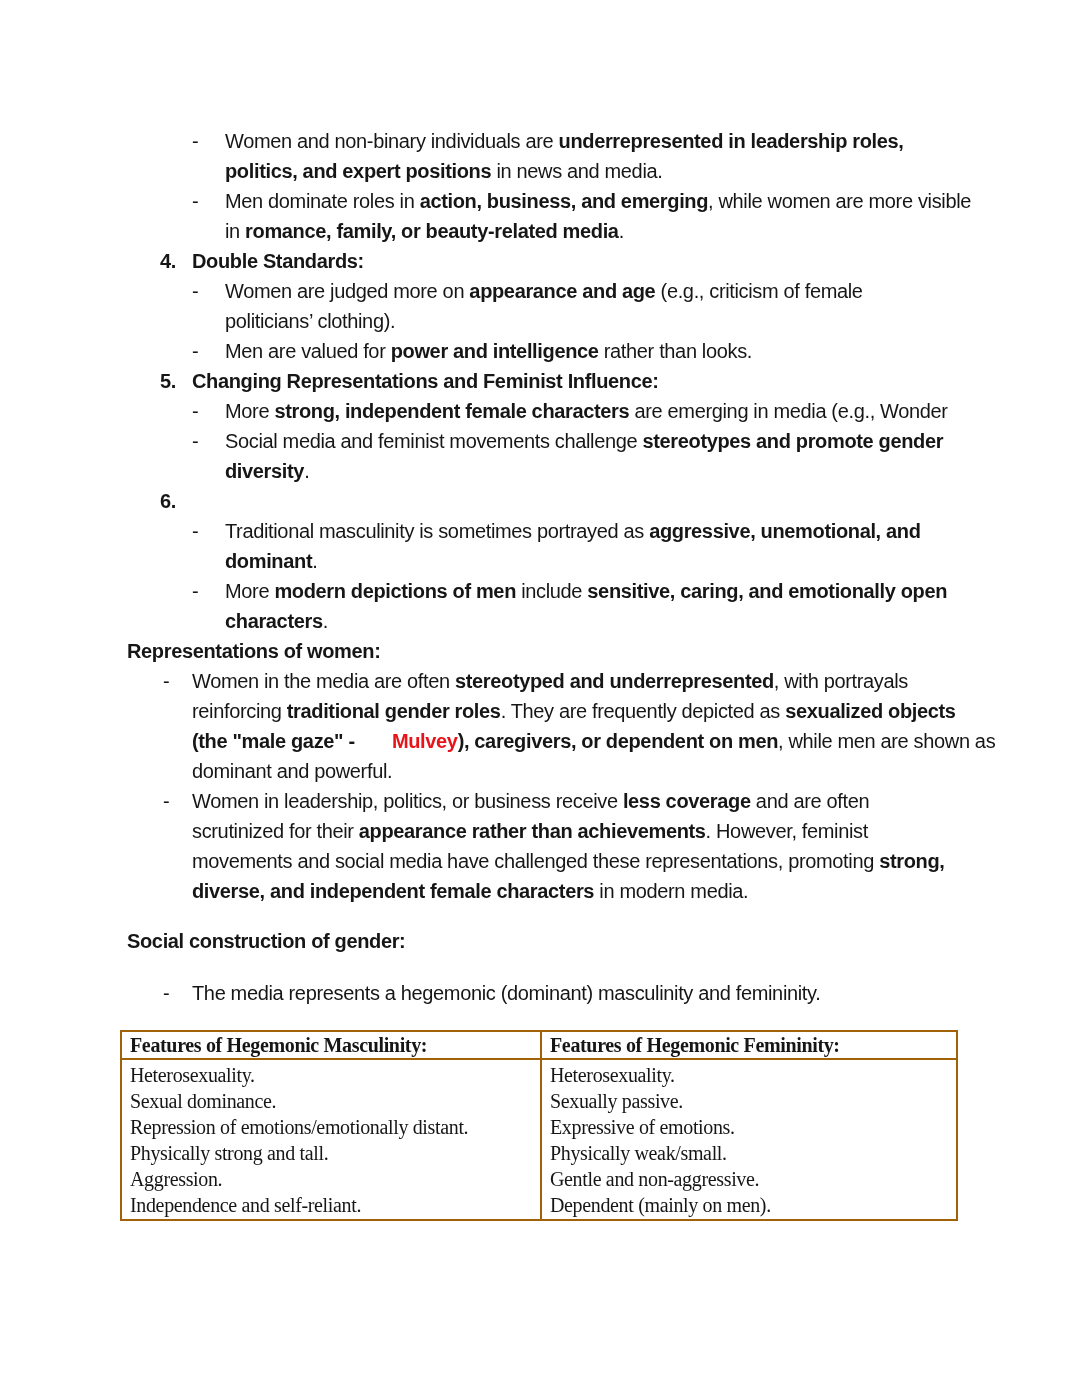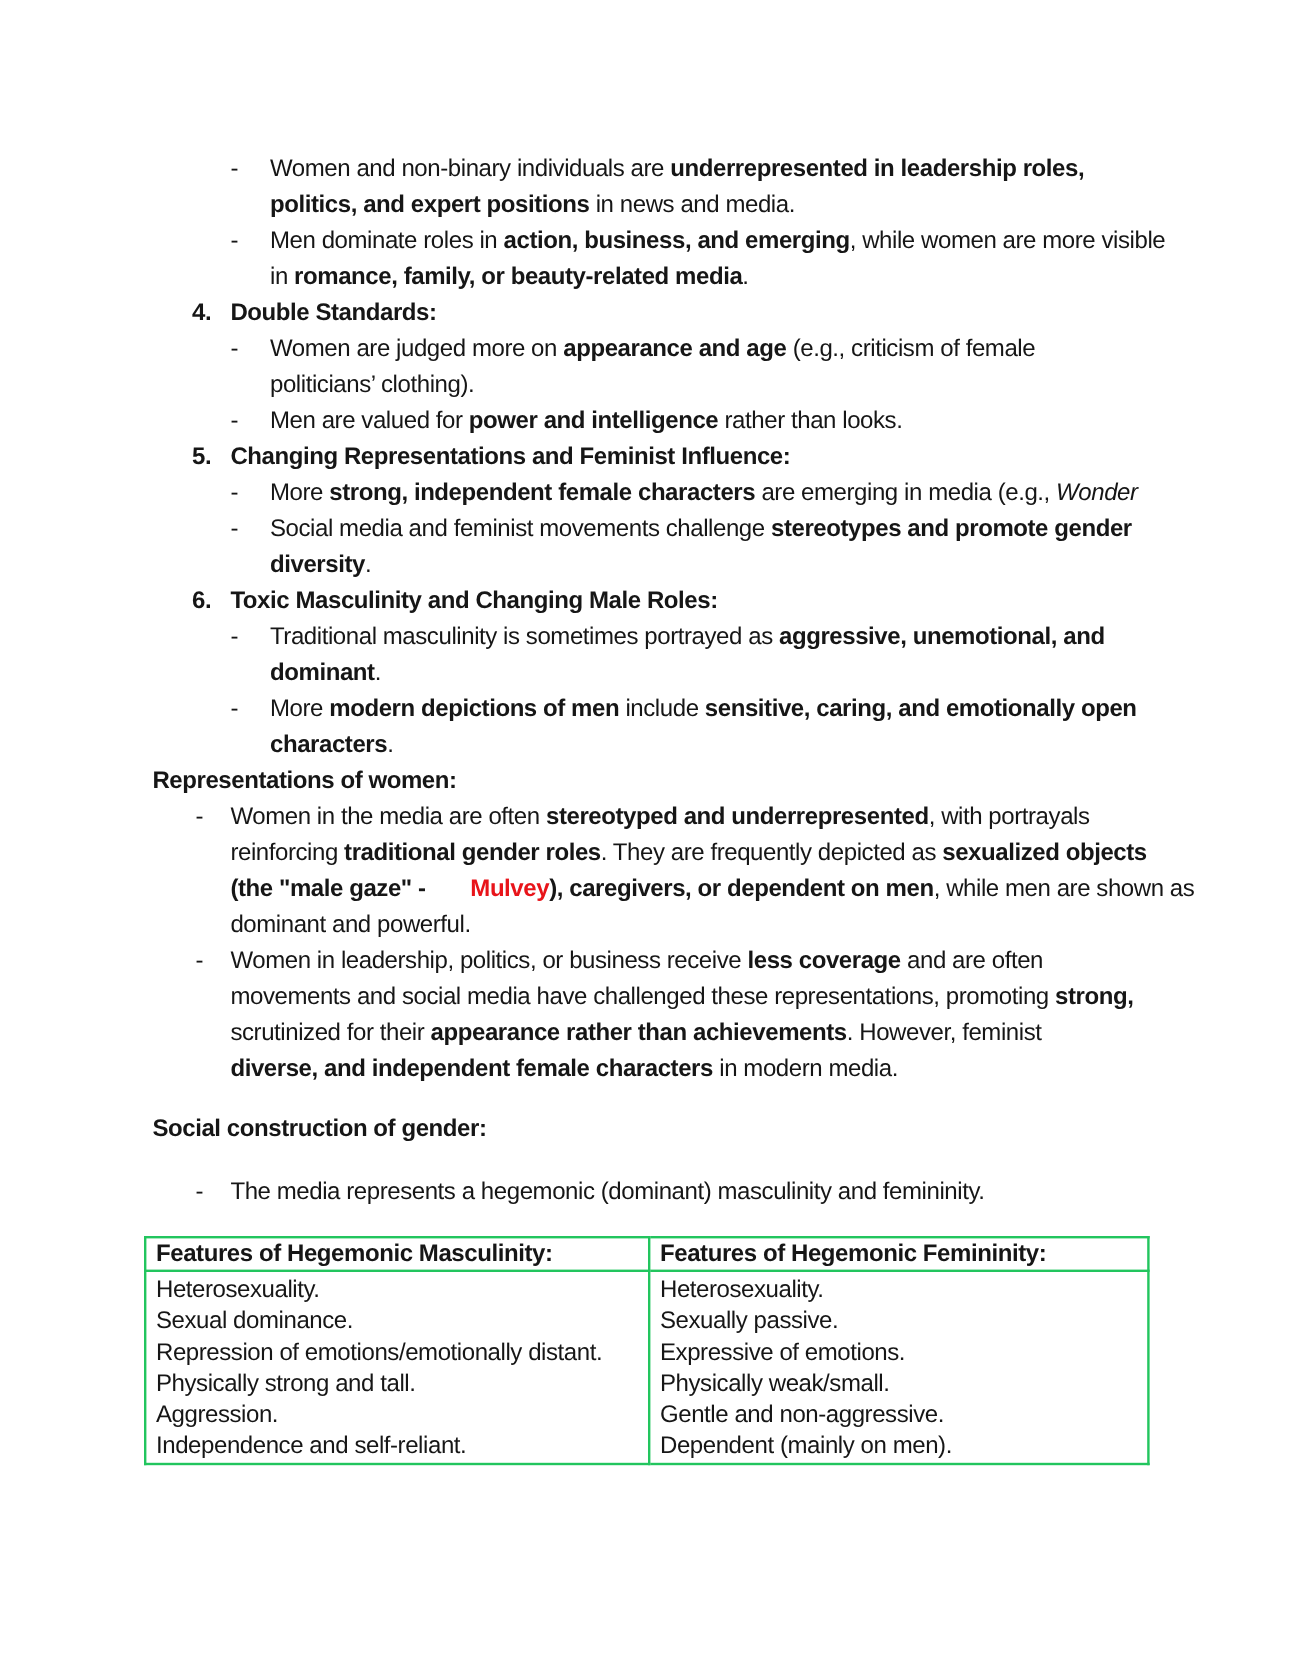--- a/index.html
+++ b/index.html
@@ -9,60 +9,60 @@
   .line{position:relative;height:30px;line-height:30px;white-space:nowrap;}
   .line .marker{position:absolute;top:0;}
   .bullet2{padding-left:98px;}
   .bullet2 .marker{left:65px;}
   .bullet1{padding-left:65px;}
   .bullet1 .marker{left:36px;}
   .numbered{padding-left:65px;}
   .numbered .marker{left:33px;font-weight:700;}
   .heading{padding-left:0;}
   .run.b{font-weight:700;}
-  .run.i{font-style:italic;margin-top:36px;}
+  .run.i{margin-top:36px;}
   .run.br{font-weight:700;color:var(--red,#e8141a);margin-left:32px;}
   .gap{width:100%;}
   table.ftable{border-collapse:collapse;table-layout:fixed;width:836px;margin-left:-7px;}
   table.ftable col.c1{width:420px;}
   table.ftable col.c2{width:416px;}
-  table.ftable th,table.ftable td{border:2px solid #22c55e;vertical-align:top;}
+  table.ftable th,table.ftable td{border:2px solid #a16207;vertical-align:top;font-family:Liberation Serif, serif;}
   table.ftable th{text-align:left;font-weight:700;height:26px;line-height:26px;padding:0 0 0 8px;white-space:nowrap;}
   table.ftable td{padding:2px 16px 1px 8px;}
   .cellline{height:26px;line-height:26px;white-space:nowrap;}
 </style>
 </head>
 <body style="--ink: #161616; --red: #e8141a;">
 
 <div id="doc">
     <div class="line bullet2"><span class="marker">-</span><span class="run ">Women and non-binary individuals are </span><span class="run b">underrepresented in leadership roles,</span></div>
     <div class="line bullet2 cont"><span class="run b">politics, and expert positions</span><span class="run "> in news and media.</span></div>
     <div class="line bullet2"><span class="marker">-</span><span class="run ">Men dominate roles in </span><span class="run b">action, business, and emerging</span><span class="run ">, while women are more visible</span></div>
     <div class="line bullet2 cont"><span class="run ">in </span><span class="run b">romance, family, or beauty-related media</span><span class="run ">.</span></div>
     <div class="line numbered"><span class="marker">4.</span><span class="run b">Double Standards:</span></div>
     <div class="line bullet2"><span class="marker">-</span><span class="run ">Women are judged more on </span><span class="run b">appearance and age</span><span class="run "> (e.g., criticism of female</span></div>
     <div class="line bullet2 cont"><span class="run ">politicians’ clothing).</span></div>
     <div class="line bullet2"><span class="marker">-</span><span class="run ">Men are valued for </span><span class="run b">power and intelligence</span><span class="run "> rather than looks.</span></div>
     <div class="line numbered"><span class="marker">5.</span><span class="run b">Changing Representations and Feminist Influence:</span></div>
     <div class="line bullet2"><span class="marker">-</span><span class="run ">More </span><span class="run b">strong, independent female characters</span><span class="run "> are emerging in media (e.g., </span><span class="run i">Wonder</span></div>
     <div class="line bullet2"><span class="marker">-</span><span class="run ">Social media and feminist movements challenge </span><span class="run b">stereotypes and promote gender</span></div>
     <div class="line bullet2 cont"><span class="run b">diversity</span><span class="run ">.</span></div>
-    <div class="line numbered"><span class="marker">6.</span><span class="run b">Toxic Masculinity and Changing Male Roles:</span></div>
+    <div class="line numbered"><span class="marker">6.</span></div>
     <div class="line bullet2"><span class="marker">-</span><span class="run ">Traditional masculinity is sometimes portrayed as </span><span class="run b">aggressive, unemotional, and</span></div>
     <div class="line bullet2 cont"><span class="run b">dominant</span><span class="run ">.</span></div>
     <div class="line bullet2"><span class="marker">-</span><span class="run ">More </span><span class="run b">modern depictions of men</span><span class="run "> include </span><span class="run b">sensitive, caring, and emotionally open</span></div>
     <div class="line bullet2 cont"><span class="run b">characters</span><span class="run ">.</span></div>
     <div class="line heading"><span class="run b">Representations of women:</span></div>
     <div class="line bullet1"><span class="marker">-</span><span class="run ">Women in the media are often </span><span class="run b">stereotyped and underrepresented</span><span class="run ">, with portrayals</span></div>
     <div class="line bullet1 cont"><span class="run ">reinforcing </span><span class="run b">traditional gender roles</span><span class="run ">. They are frequently depicted as </span><span class="run b">sexualized objects</span></div>
     <div class="line bullet1 cont"><span class="run b">(the "male gaze" - </span><span class="run br">Mulvey</span><span class="run b">), caregivers, or dependent on men</span><span class="run ">, while men are shown as</span></div>
     <div class="line bullet1 cont"><span class="run ">dominant and powerful.</span></div>
     <div class="line bullet1"><span class="marker">-</span><span class="run ">Women in leadership, politics, or business receive </span><span class="run b">less coverage</span><span class="run "> and are often</span></div>
+    <div class="line bullet1 cont"><span class="run ">scrutinized for their </span><span class="run b">appearance rather than achievements</span><span class="run ">. However, feminist</span></div>
     <div class="line bullet1 cont"><span class="run ">movements and social media have challenged these representations, promoting </span><span class="run b">strong,</span></div>
-    <div class="line bullet1 cont"><span class="run ">scrutinized for their </span><span class="run b">appearance rather than achievements</span><span class="run ">. However, feminist</span></div>
     <div class="line bullet1 cont"><span class="run b">diverse, and independent female characters</span><span class="run "> in modern media.</span></div>
     <div class="gap" style="height: 20px;"></div>
     <div class="line heading"><span class="run b">Social construction of gender:</span></div>
     <div class="gap" style="height: 22px;"></div>
     <div class="line bullet1"><span class="marker">-</span><span class="run ">The media represents a hegemonic (dominant) masculinity and femininity.</span></div>
     <div class="gap" style="height: 22px;"></div>
     <table class="ftable">
       <colgroup>
         <col class="c1">
         <col class="c2">

